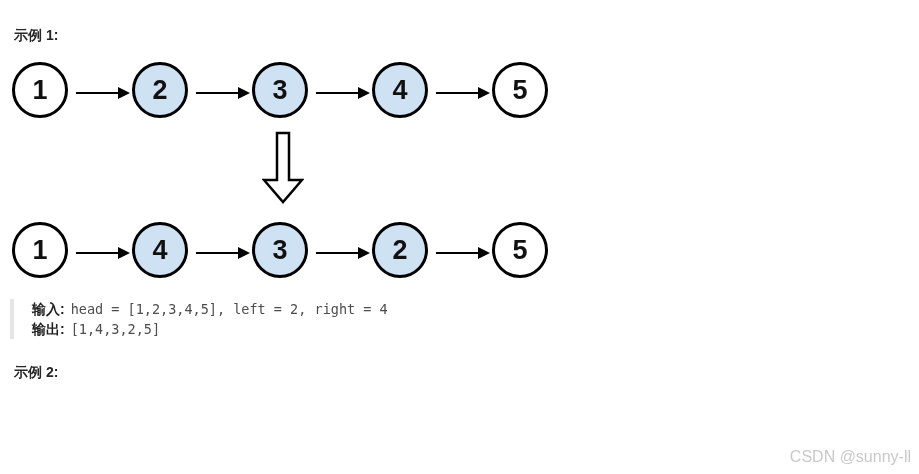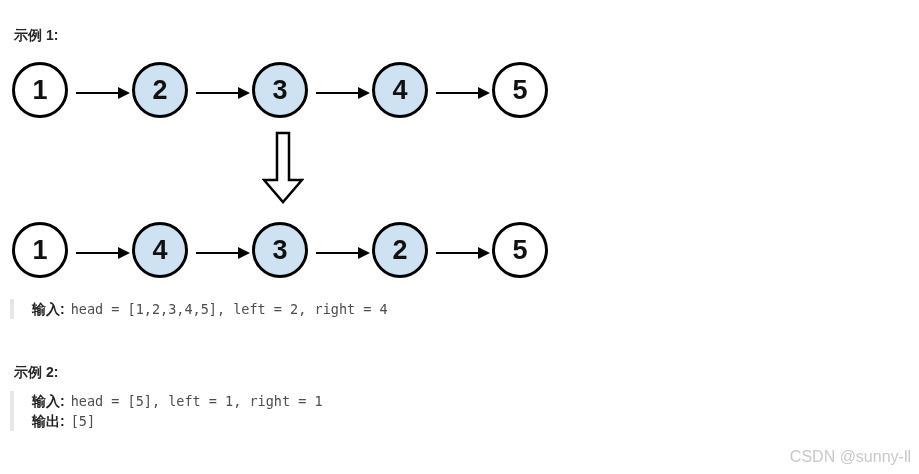--- a/index.html
+++ b/index.html
@@ -127,28 +127,23 @@
       <div class="arrow-head" style="left: 358px; top: 247px;"></div>
       <div class="node" style="left: 492px; top: 222px;">5</div>
       <div class="arrow-line" style="left: 436px; top: 252px; width: 43px;"></div>
       <div class="arrow-head" style="left: 478px; top: 247px;"></div>
     </div>
 
   <div class="io-block io-block-1">
     <div class="io-line">
       <span class="io-label">输入:</span><span class="io-code">head = [1,2,3,4,5], left = 2, right = 4</span>
     </div>
+    <div class="io-line">
+      <span class="io-label">输出:</span><span class="io-code">[1,4,3,2,5]</span>
+    </div>
   </div>
 
   <div class="section-title title-2">示例 2:</div>
 
-  <div class="io-block io-block-2">
-    <div class="io-line">
-      <span class="io-label">输入:</span><span class="io-code">head = [5], left = 1, right = 1</span>
-    </div>
-    <div class="io-line">
-      <span class="io-label">输出:</span><span class="io-code">[5]</span>
-    </div>
-  </div>
 
   <div class="watermark">CSDN @sunny-ll</div>
 
 </div>
 
 </body></html>

